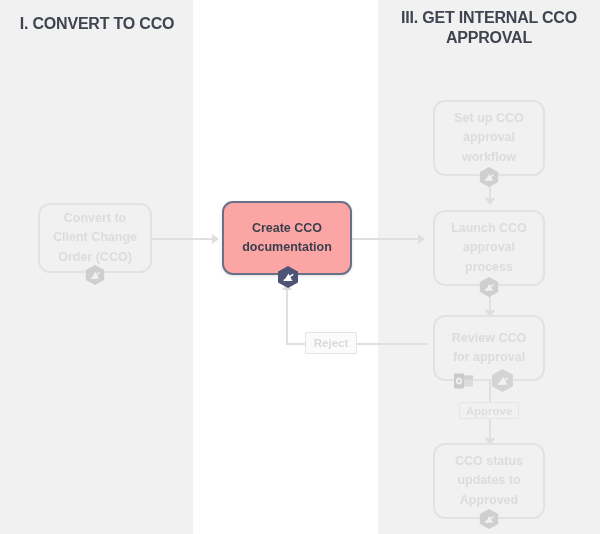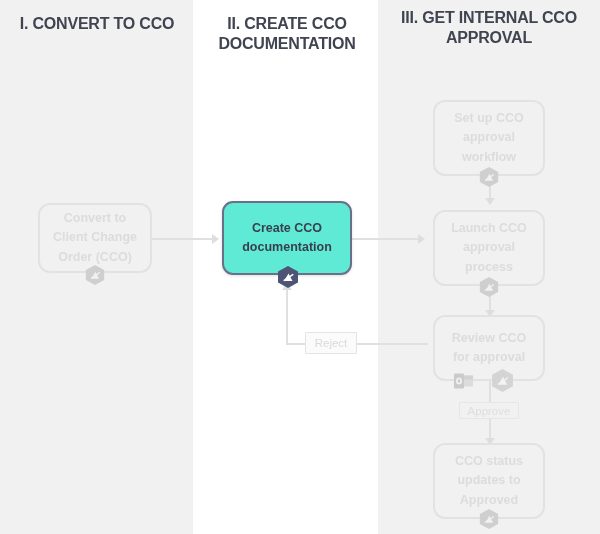--- a/index.html
+++ b/index.html
@@ -63,21 +63,21 @@
     line-height: 1.55;
     color: #d6d6d6;
     padding: 4px 8px;
   }
   .node.faded-on-gray {
     border-color: #e2e2e2;
     color: #dcdcdc;
   }
   .node.active {
     border: 2px solid #6b7089;
-    background: #5eead4;
+    background: #fca5a5;
     color: #3a3f4d;
     box-shadow: 0 1px 3px rgba(70,76,98,0.18);
     border-radius: 11px;
   }
 
   .node-label { display: block; }
 
   
   .badge {
     position: absolute;
@@ -123,42 +123,41 @@
   }
 
   
   .edge-label {
     position: absolute;
     box-sizing: border-box;
     border: 1.5px solid #e4e4e4;
     background: #fbfbfb;
     color: #dadada;
     font-size: 11.5px;
-    font-weight: normal;
+    font-weight: bold;
     display: flex;
     align-items: center;
     justify-content: center;
     border-radius: 1px;
   }
   .edge-label.on-gray {
     background: #f1f1f1;
     border-color: #e6e6e6;
     color: #dedede;
   }
 </style>
 </head>
 <body>
 
 <div id="diagram">
 
   <div class="col-band band-1"></div>
   <div class="col-band band-3"></div>
 
   <div class="col-title t1">I. Convert to CCO</div>
-  <div class="col-title t2">II. Create CCO documentation</div>
   <div class="col-title t3">III. Get internal CCO approval</div>
 
   <div class="line h" style="left:152px; top:238px; width:62px;"></div>
   <div class="arrow right" style="left:212px; top:234px;"></div>
 
   <div class="line h" style="left:352px; top:238px; width:68px;"></div>
   <div class="arrow right" style="left:418px; top:234px;"></div>
 
   <div class="line v" style="left:489px; top:176px; height:28px;"></div>
   <div class="arrow down" style="left:485px; top:198px;"></div>

